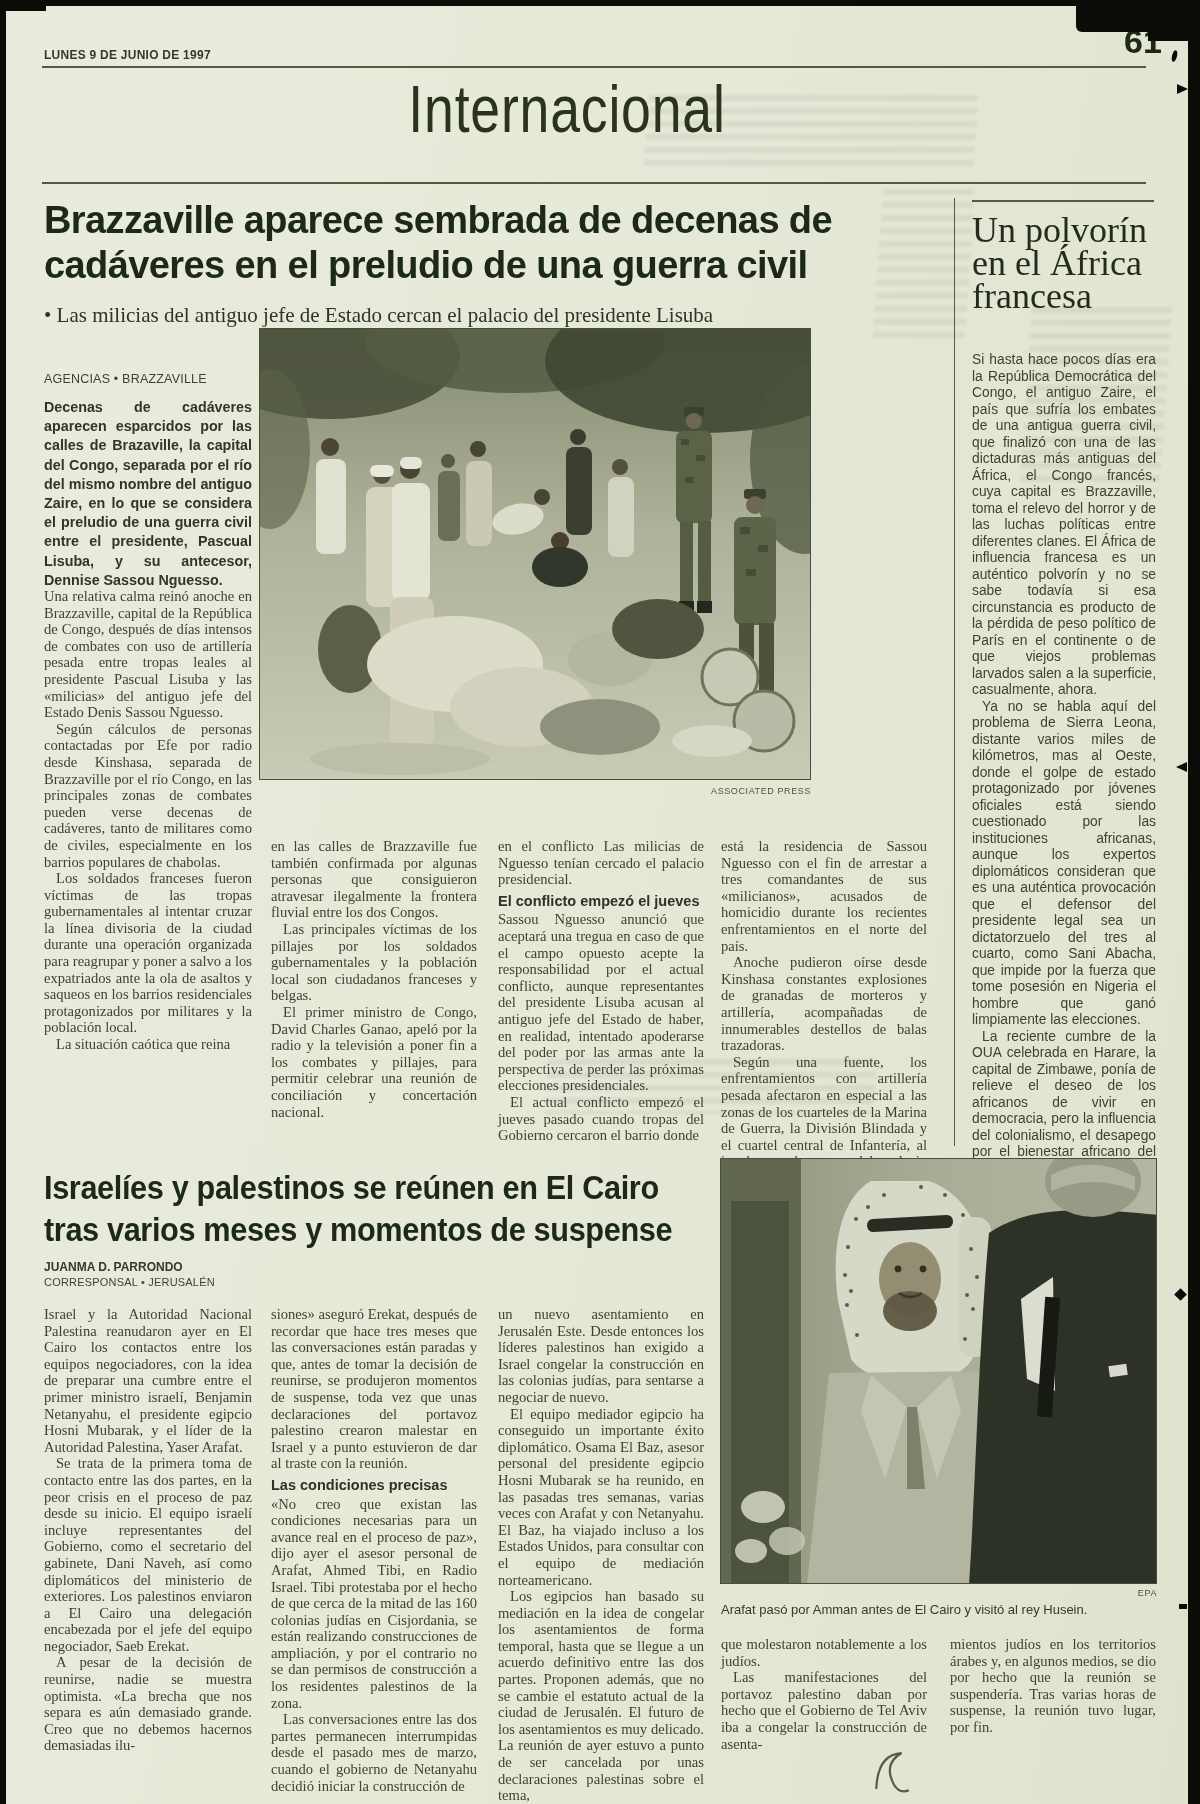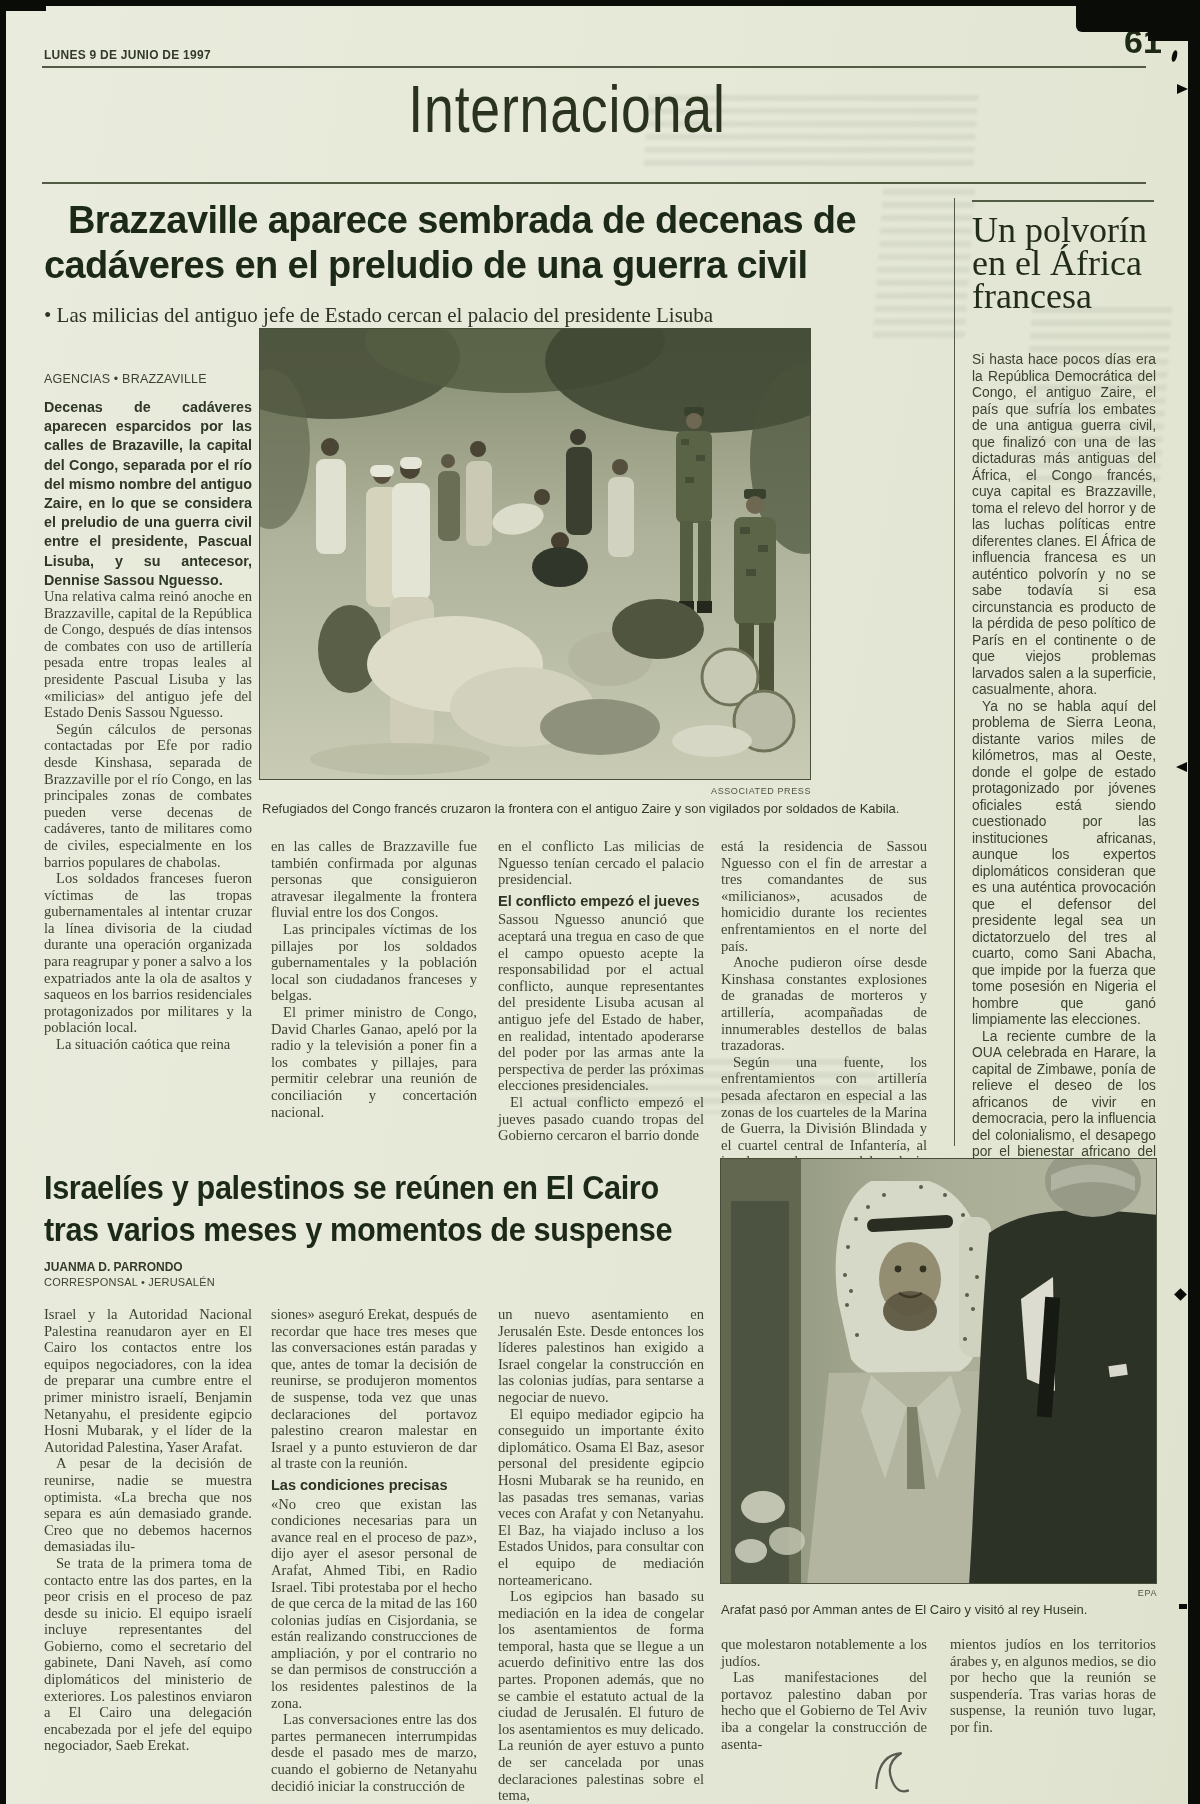--- a/index.html
+++ b/index.html
@@ -60,21 +60,21 @@
     <div class="smudge" style="left:872px;top:182px;width:92px;height:160px;"></div>
     <div class="smudge" style="left:1020px;top:300px;width:140px;height:190px;"></div>
     <div class="smudge" style="left:540px;top:1052px;width:330px;height:62px;"></div>
 
     <div class="abs date" style="left:38px;top:47px;">LUNES 9 DE JUNIO DE 1997</div>
     <div class="rule" style="left:36px;top:66px;width:1104px;"></div>
     <div class="abs pagenum" style="left:1118px;top:22px;">61</div>
     <div class="abs section" style="left:36px;top:70px;width:1050px;">Internacional</div>
     <div class="rule" style="left:36px;top:182px;width:1104px;"></div>
 
-    <div class="abs headline" style="left:38px;top:198px;margin-left:24px;">Brazzaville aparece sembrada de decenas de</div>
+    <div class="abs headline" style="left:38px;top:198px;">Brazzaville aparece sembrada de decenas de</div>
     <div class="abs headline" style="left:38px;top:243px;">cadáveres en el preludio de una guerra civil</div>
     <div class="abs subhead" style="left:38px;top:303px;">• Las milicias del antiguo jefe de Estado cercan el palacio del presidente Lisuba</div>
 
     <div class="vrule" style="left:948px;top:198px;height:948px;"></div>
     <div class="rule" style="left:966px;top:200px;width:182px;"></div>
     <div class="abs sbtitle" style="left:966px;top:214px;width:184px;">
       <div>Un polvorín</div>
       <div>en el África</div>
       <div>francesa</div>
     </div>
@@ -158,21 +158,20 @@
         <ellipse cx="350" cy="330" rx="42" ry="27" fill="#b5b69f"></ellipse>
         <ellipse cx="398" cy="300" rx="46" ry="30" fill="#4f553e"></ellipse>
         <ellipse cx="340" cy="398" rx="60" ry="28" fill="#8e927c"></ellipse>
         <circle cx="470" cy="348" r="28" fill="#c8c9b5" stroke="#6f7458" stroke-width="3"></circle>
         <circle cx="504" cy="392" r="30" fill="#b9bba6" stroke="#6f7458" stroke-width="3"></circle>
         <ellipse cx="452" cy="412" rx="40" ry="16" fill="#d6d7c4"></ellipse>
         <ellipse cx="140" cy="430" rx="90" ry="16" fill="#b9bca4" opacity=".8"></ellipse>
       </svg>
     </div>
     <div class="abs credit" style="left:253px;top:786px;width:552px;">ASSOCIATED PRESS</div>
-    <div class="abs caption" style="left:256px;top:801px;">Refugiados del Congo francés cruzaron la frontera con el antiguo Zaire y son vigilados por soldados de Kabila.</div>
 
     <div class="abs serifbody" style="left:265px;top:838px;width:206px;">
       <p class="ni">en las calles de Brazzaville fue también confirmada por algunas personas que consiguieron atravesar ilegalmente la frontera fluvial entre los dos Congos.</p>
       <p>Las principales víctimas de los pillajes por los soldados gubernamentales y la población local son ciudadanos franceses y belgas.</p>
       <p>El primer ministro de Congo, David Charles Ganao, apeló por la radio y la televisión a poner fin a los combates y pillajes, para permitir celebrar una reunión de conciliación y concertación nacional.</p>
     </div>
     <div class="abs serifbody" style="left:492px;top:838px;width:206px;">
       <p class="ni">en el conflicto Las milicias de Nguesso tenían cercado el palacio presidencial.</p>
       <div class="colsub">El conflicto empezó el jueves</div>
       <p class="ni">Sassou Nguesso anunció que aceptará una tregua en caso de que el campo opuesto acepte la responsabilidad por el actual conflicto, aunque representantes del presidente Lisuba acusan al antiguo jefe del Estado de haber, en realidad, intentado apoderarse del poder por las armas ante la perspectiva de perder las próximas elecciones presidenciales.</p>
@@ -184,22 +183,22 @@
       <p>Según una fuente, los enfrentamientos con artillería pesada afectaron en especial a las zonas de los cuarteles de la Marina de Guerra, la División Blindada y el cuartel central de Infantería, al igual que la zona del palacio presidencial.</p>
     </div>
 
     <div class="abs headline2" style="left:38px;top:1168px;">Israelíes y palestinos se reúnen en El Cairo</div>
     <div class="abs headline2" style="left:38px;top:1210px;">tras varios meses y momentos de suspense</div>
     <div class="abs byline-b" style="left:38px;top:1260px;">JUANMA D. PARRONDO</div>
     <div class="abs byline" style="left:38px;top:1276px;font-size:11px;">CORRESPONSAL • JERUSALÉN</div>
 
     <div class="abs serifbody" style="left:38px;top:1306px;width:208px;">
       <p class="ni">Israel y la Autoridad Nacional Palestina reanudaron ayer en El Cairo los contactos entre los equipos negociadores, con la idea de preparar una cumbre entre el primer ministro israelí, Benjamin Netanyahu, el presidente egipcio Hosni Mubarak, y el líder de la Autoridad Palestina, Yaser Arafat.</p>
+      <p>Se trata de la primera toma de contacto entre las dos partes, en la peor crisis en el proceso de paz desde su inicio. El equipo israelí incluye representantes del Gobierno, como el secretario del gabinete, Dani Naveh, así como diplomáticos del ministerio de exteriores. Los palestinos enviaron a El Cairo una delegación encabezada por el jefe del equipo negociador, Saeb Erekat.</p>
       <p>A pesar de la decisión de reunirse, nadie se muestra optimista. «La brecha que nos separa es aún demasiado grande. Creo que no debemos hacernos demasiadas ilu-</p>
-      <p>Se trata de la primera toma de contacto entre las dos partes, en la peor crisis en el proceso de paz desde su inicio. El equipo israelí incluye representantes del Gobierno, como el secretario del gabinete, Dani Naveh, así como diplomáticos del ministerio de exteriores. Los palestinos enviaron a El Cairo una delegación encabezada por el jefe del equipo negociador, Saeb Erekat.</p>
     </div>
     <div class="abs serifbody" style="left:265px;top:1306px;width:206px;">
       <p class="ni">siones» aseguró Erekat, después de recordar que hace tres meses que las conversaciones están paradas y que, antes de tomar la decisión de reunirse, se produjeron momentos de suspense, toda vez que unas declaraciones del portavoz palestino crearon malestar en Israel y a punto estuvieron de dar al traste con la reunión.</p>
       <div class="colsub">Las condiciones precisas</div>
       <p class="ni">«No creo que existan las condiciones necesarias para un avance real en el proceso de paz», dijo ayer el asesor personal de Arafat, Ahmed Tibi, en Radio Israel. Tibi protestaba por el hecho de que cerca de la mitad de las 160 colonias judías en Cisjordania, se están realizando construcciones de ampliación, y por el contrario no se dan permisos de construcción a los residentes palestinos de la zona.</p>
       <p>Las conversaciones entre las dos partes permanecen interrumpidas desde el pasado mes de marzo, cuando el gobierno de Netanyahu decidió iniciar la construcción de</p>
     </div>
     <div class="abs serifbody" style="left:492px;top:1306px;width:206px;">
       <p class="ni">un nuevo asentamiento en Jerusalén Este. Desde entonces los líderes palestinos han exigido a Israel congelar la construcción en las colonias judías, para sentarse a negociar de nuevo.</p>
       <p>El equipo mediador egipcio ha conseguido un importante éxito diplomático. Osama El Baz, asesor personal del presidente egipcio Hosni Mubarak se ha reunido, en las pasadas tres semanas, varias veces con Arafat y con Netanyahu. El Baz, ha viajado incluso a los Estados Unidos, para consultar con el equipo de mediación norteamericano.</p>

